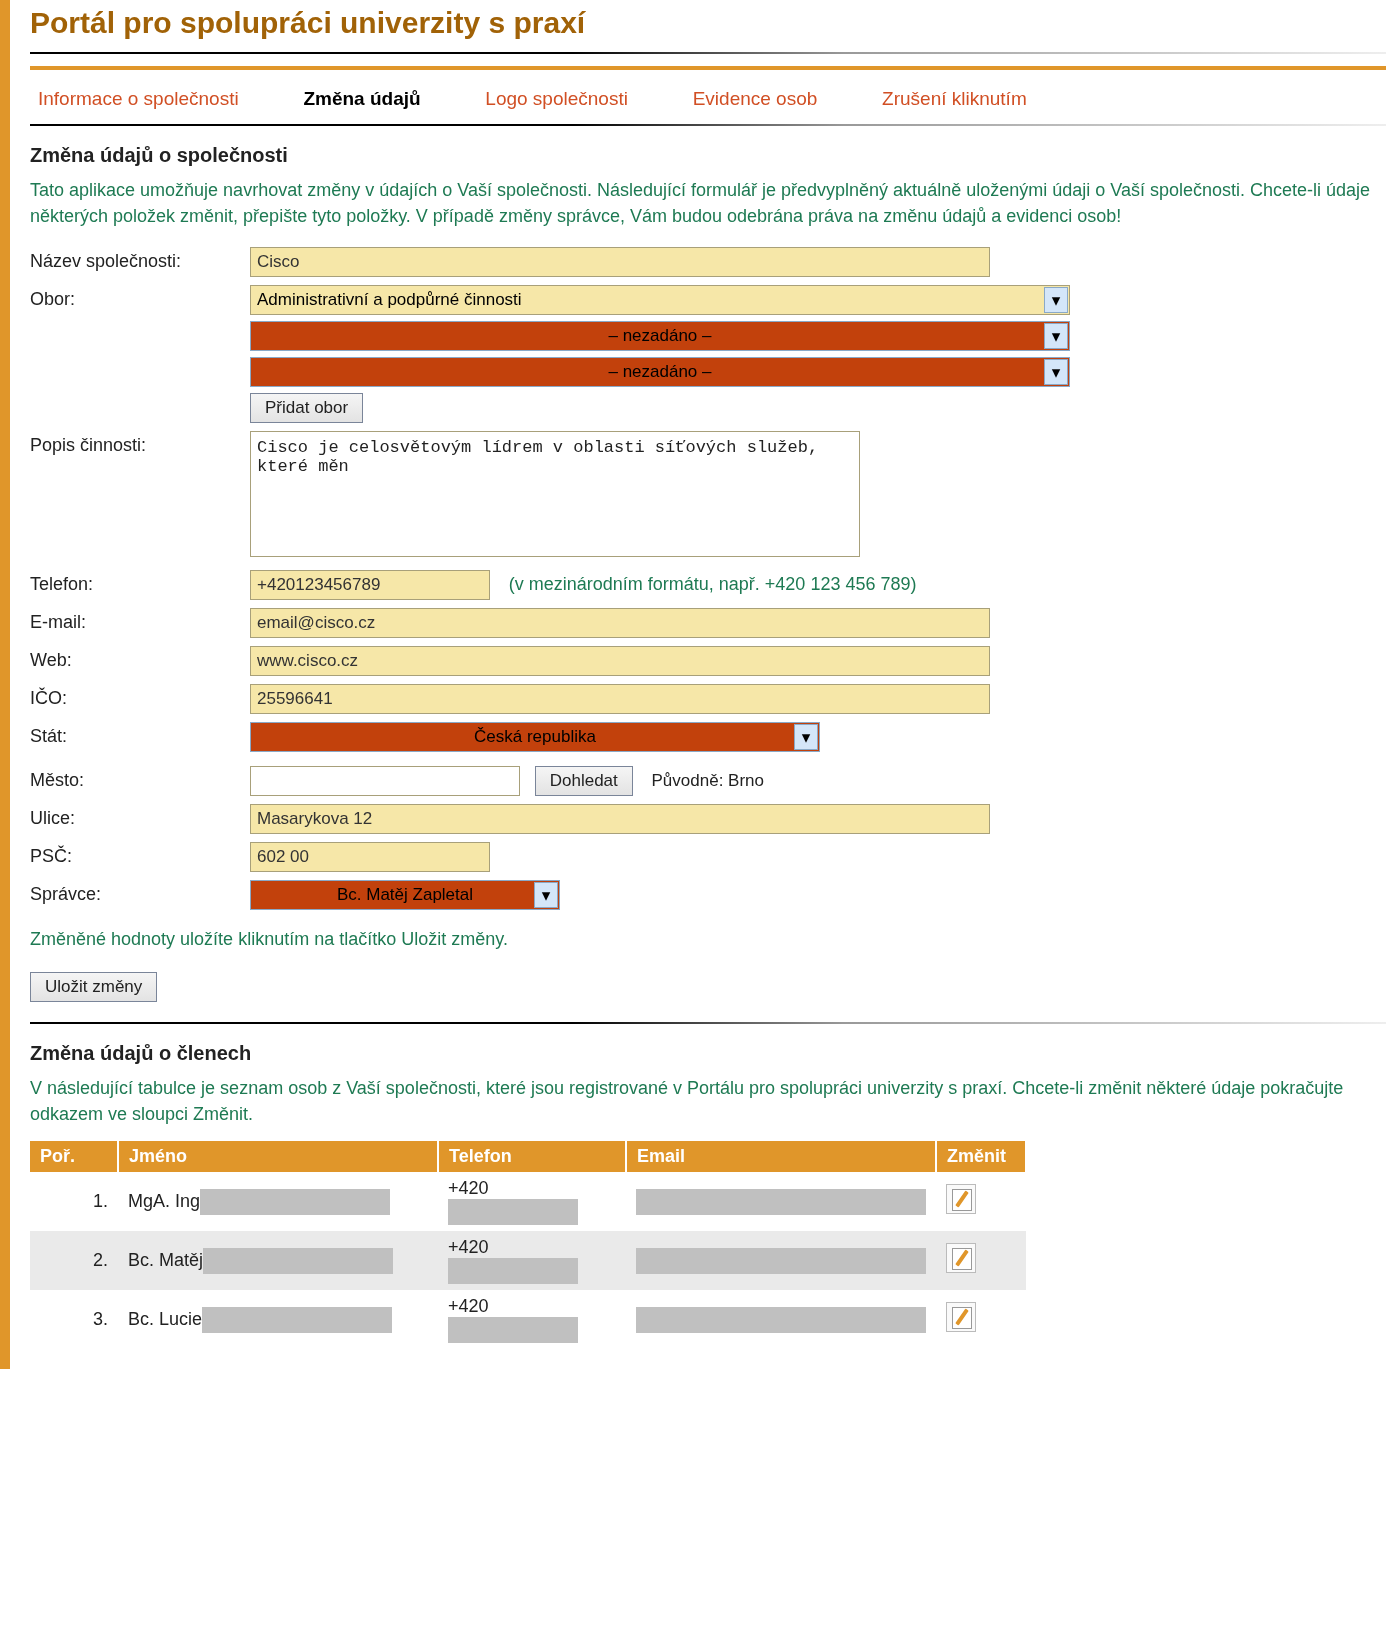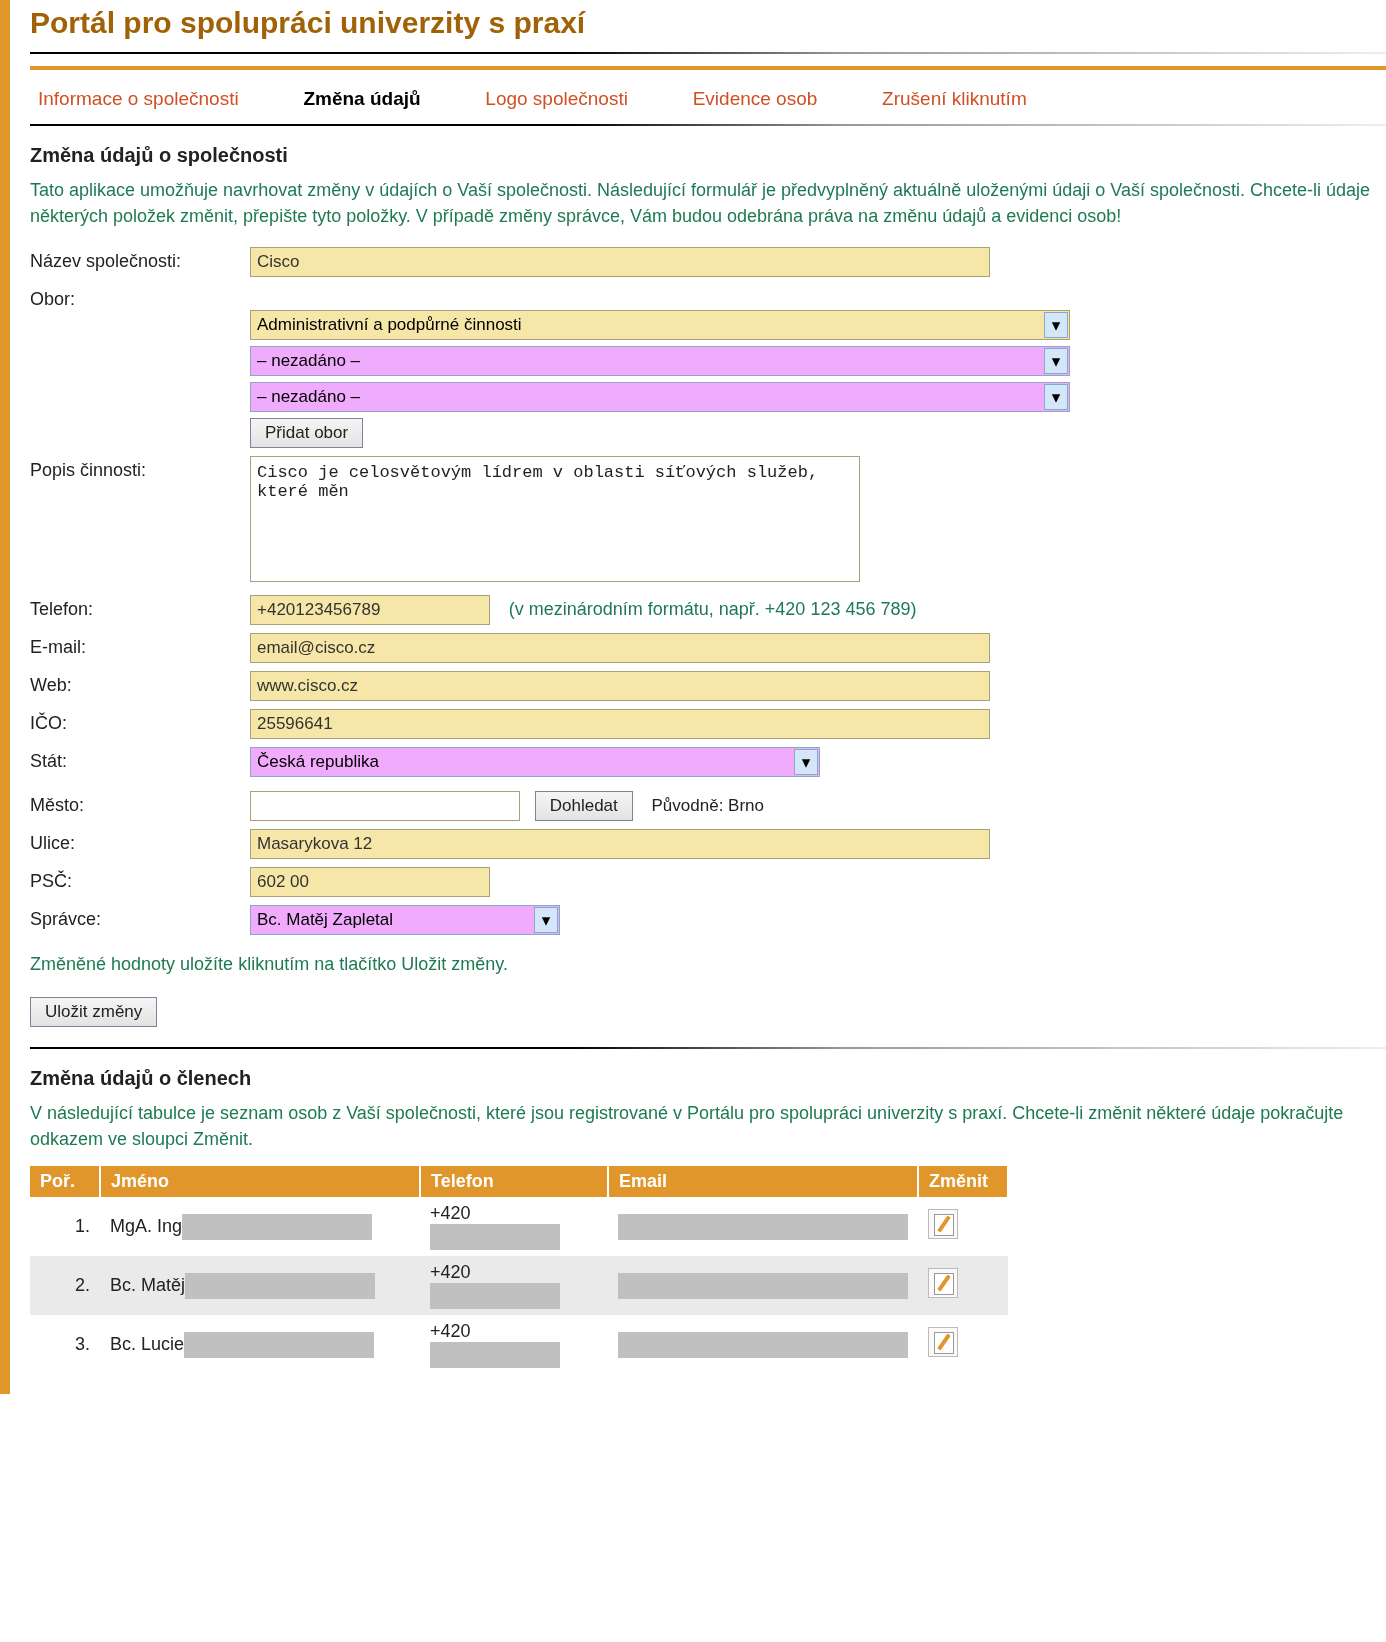--- a/index.html
+++ b/index.html
@@ -17,21 +17,21 @@
 .form { margin-top: 18px; }
 .row { display: flex; align-items: flex-start; margin-bottom: 8px; }
 .lbl { width: 220px; padding-top: 4px; color: #222; font-size: 18px; }
 .ctl { flex: 1; }
 .txt { background: #f6e7a8; border: 1px solid #a8a07a; padding: 3px 6px; font-family: Verdana, sans-serif; font-size: 17px; color: #333; height: 30px; }
 .txt.medium { width: 740px; }
 .txt.short { width: 240px; }
 .sel { background: #f6e7a8; border: 1px solid #a8a07a; padding: 2px 6px; font-family: Verdana, sans-serif; font-size: 17px; height: 30px; appearance: none; position: relative; }
 .sel-wrap { position: relative; display: inline-block; margin-bottom: 6px; }
 .sel-wrap .arrow-box { position: absolute; right: 2px; top: 2px; width: 24px; height: 26px; background: #d4e6f9; border: 1px solid #8aa9c7; display: flex; align-items: center; justify-content: center; pointer-events: none; }
-.sel.white { background: #f0abfc; border: 1px solid #8aa9c7; }
+.sel.white { background: #c2410c; border: 1px solid #8aa9c7; text-align: center; }
 .ta { background: #fff; border: 1px solid #a8a07a; padding: 6px; font-family: "Courier New", monospace; font-size: 17px; width: 610px; height: 126px; resize: none; color: #222; }
 .btn { background: linear-gradient(#f5f5f5,#e3e3e3); border: 1px solid #7a8599; padding: 4px 14px; font-family: Verdana, sans-serif; font-size: 17px; color: #222; cursor: pointer; }
 .hint { color: #1e7a53; font-size: 18px; margin-left: 14px; }
 .after-btn { margin-left: 14px; color: #222; }
 .save-row { margin: 20px 0; }
 .tbl { border-collapse: collapse; margin-top: 14px; }
 .tbl th { background: #e0962a; color: #fff; text-align: left; padding: 5px 10px; font-weight: bold; font-size: 18px; border-right: 2px solid #fff; }
 .tbl td { padding: 6px 10px; font-size: 18px; color: #222; vertical-align: middle; }
 .tbl tr.alt td { background: #eaeaea; }
 .redact { display:inline-block; background:#c0c0c0; height:26px; vertical-align:middle; }
@@ -68,21 +68,21 @@
     <div class="row">
       <div class="lbl">Název společnosti:</div>
       <div class="ctl">
         <input class="txt medium" value="Cisco" style="">
       </div>
     </div>
 
     <div class="row">
       <div class="lbl">Obor:</div>
       <div class="ctl">
-        <div class="sel-wrap" style="width:820px;margin-top:25px;">
+        <div class="sel-wrap" style="width:820px;">
           <input class="sel" style="width: 820px;" value="Administrativní a podpůrné činnosti">
           <span class="arrow-box">▾</span>
         </div><br>
         <div class="sel-wrap" style="width:820px;">
           <input class="sel white" style="width: 820px;" value="– nezadáno –">
           <span class="arrow-box">▾</span>
         </div><br>
         <div class="sel-wrap" style="width:820px;">
           <input class="sel white" style="width: 820px;" value="– nezadáno –">
           <span class="arrow-box">▾</span>
@@ -169,21 +169,21 @@
 
   <div class="hr-grad"></div>
 
   <h2>Změna údajů o členech</h2>
   <p class="intro">V následující tabulce je seznam osob z Vaší společnosti, které jsou registrované v Portálu pro spolupráci univerzity s praxí. Chcete-li změnit některé údaje pokračujte odkazem ve sloupci Změnit.</p>
 
   <div class="tbl-wrap">
   <table class="tbl">
     <tbody>
           <tr>
-      <th style="width:70px;">Poř.</th>
+      <th style="width:88px;">Poř.</th>
       <th style="width:320px;">Jméno</th>
       <th style="width:188px;">Telefon</th>
       <th style="width:310px;">Email</th>
       <th style="width:90px;">Změnit</th>
     </tr>
     <tr>
       <td style="text-align:right;">1.</td>
       <td><span>MgA. Ing</span><span class="redact" style="width:190px;"></span></td>
       <td><span>+420</span><span class="redact" style="width:130px;"></span></td>
       <td><span class="redact" style="width:290px;"></span></td>

